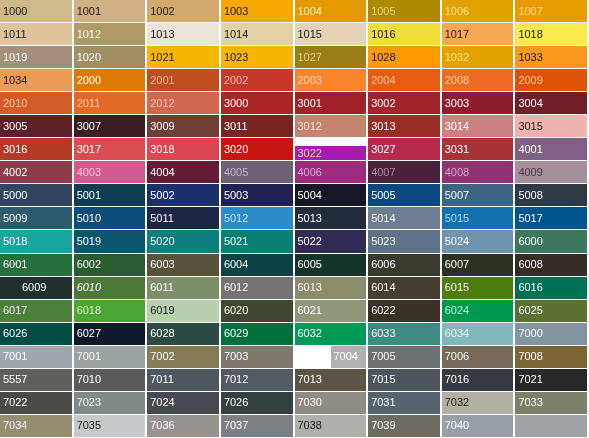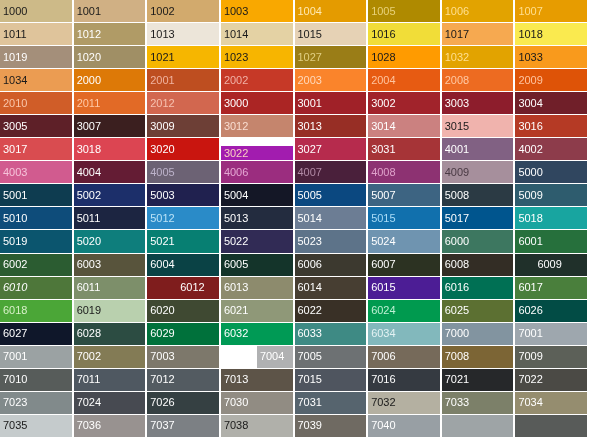--- a/index.html
+++ b/index.html
@@ -163,20 +163,23 @@
     </div>
     <div class="cell" style="background-color: rgb(94, 32, 40);">
       <span class="label" style="color: rgb(255, 255, 255);">3005</span>
     </div>
     <div class="cell" style="background-color: rgb(59, 31, 31);">
       <span class="label" style="color: rgb(255, 255, 255);">3007</span>
     </div>
     <div class="cell" style="background-color: rgb(109, 63, 54);">
       <span class="label" style="color: rgb(255, 255, 255);">3009</span>
     </div>
+    <div class="cell" style="background-color: rgb(120, 36, 35);">
+      <span class="label" style="color: rgb(255, 255, 255);">3011</span>
+    </div>
     <div class="cell" style="background-color: rgb(197, 133, 109);">
       <span class="label" style="color: rgb(248, 220, 208);">3012</span>
     </div>
     <div class="cell" style="background-color: rgb(151, 46, 37);">
       <span class="label" style="color: rgb(255, 255, 255);">3013</span>
     </div>
     <div class="cell" style="background-color: rgb(203, 129, 128);">
       <span class="label" style="color: rgb(255, 255, 255);">3014</span>
     </div>
     <div class="cell" style="background-color: rgb(240, 179, 173);">
@@ -328,30 +331,30 @@
     </div>
     <div class="cell" style="background-color: rgb(32, 48, 42);">
       <span class="label" style="color: rgb(255, 255, 255); padding-left: 22px;">6009</span>
     </div>
     <div class="cell" style="background-color: rgb(78, 119, 58); font-style: italic;">
       <span class="label" style="color: rgb(255, 255, 255);">6010</span>
     </div>
     <div class="cell" style="background-color: rgb(125, 143, 106);">
       <span class="label" style="color: rgb(255, 255, 255);">6011</span>
     </div>
-    <div class="cell" style="background-color: #7f1d1d; padding-left: 30px;">
+    <div class="cell" style="background-color: #737373;">
       <span class="label" style="color: rgb(255, 255, 255);">6012</span>
     </div>
     <div class="cell" style="background-color: rgb(141, 139, 109);">
       <span class="label" style="color: rgb(255, 255, 255);">6013</span>
     </div>
     <div class="cell" style="background-color: rgb(71, 62, 50);">
       <span class="label" style="color: rgb(255, 255, 255);">6014</span>
     </div>
-    <div class="cell" style="background-color: #4c1d95;">
+    <div class="cell" style="background-color: #4d7c0f;">
       <span class="label" style="color: rgb(255, 255, 255);">6015</span>
     </div>
     <div class="cell" style="background-color: rgb(0, 112, 84);">
       <span class="label" style="color: rgb(255, 255, 255);">6016</span>
     </div>
     <div class="cell" style="background-color: rgb(74, 127, 60);">
       <span class="label" style="color: rgb(255, 255, 255);">6017</span>
     </div>
     <div class="cell" style="background-color: rgb(75, 166, 55);">
       <span class="label" style="color: rgb(215, 240, 200);">6018</span>
@@ -416,21 +419,21 @@
     <div class="cell" style="background-color: rgb(109, 113, 115);">
       <span class="label" style="color: rgb(255, 255, 255);">7005</span>
     </div>
     <div class="cell" style="background-color: rgb(118, 106, 90);">
       <span class="label" style="color: rgb(255, 255, 255);">7006</span>
     </div>
     <div class="cell" style="background-color: rgb(124, 101, 53);">
       <span class="label" style="color: rgb(255, 255, 255);">7008</span>
     </div>
     <div class="cell" style="background-color: rgb(92, 96, 88);">
-      <span class="label" style="color: rgb(255, 255, 255);">7009</span>
+      <span class="label" style="color: rgb(255, 255, 255);">5557</span>
     </div>
     <div class="cell" style="background-color: rgb(87, 92, 90);">
       <span class="label" style="color: rgb(255, 255, 255);">7010</span>
     </div>
     <div class="cell" style="background-color: rgb(79, 88, 97);">
       <span class="label" style="color: rgb(255, 255, 255);">7011</span>
     </div>
     <div class="cell" style="background-color: rgb(83, 91, 97);">
       <span class="label" style="color: rgb(255, 255, 255);">7012</span>
     </div>

